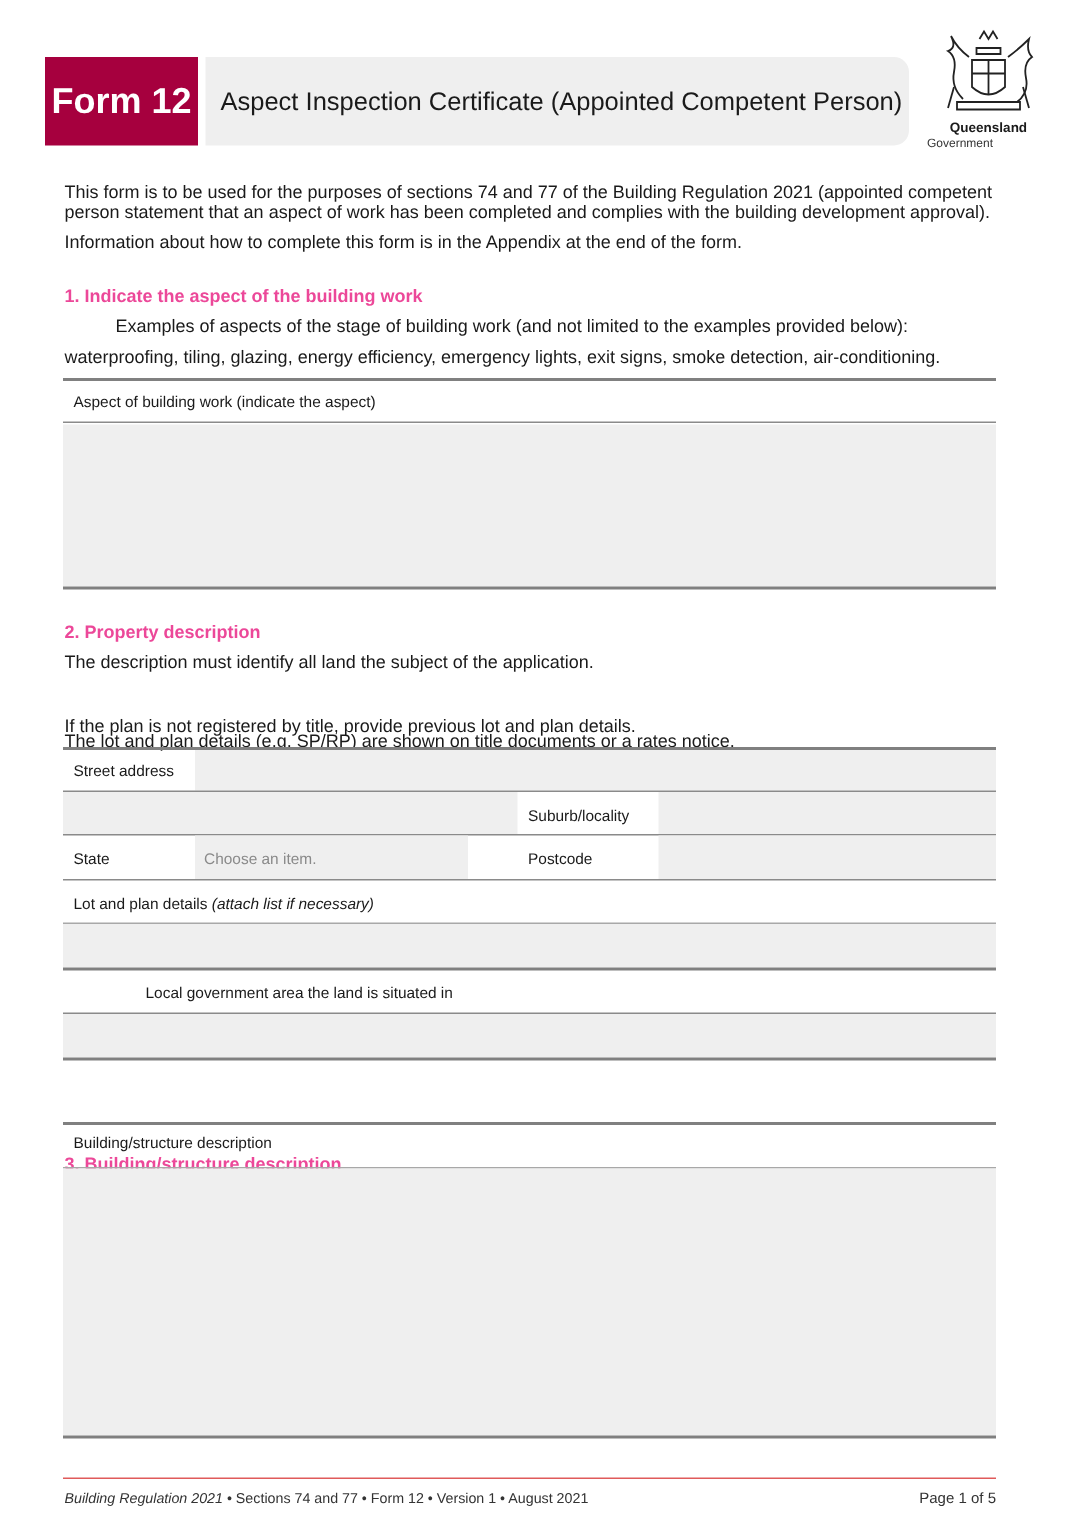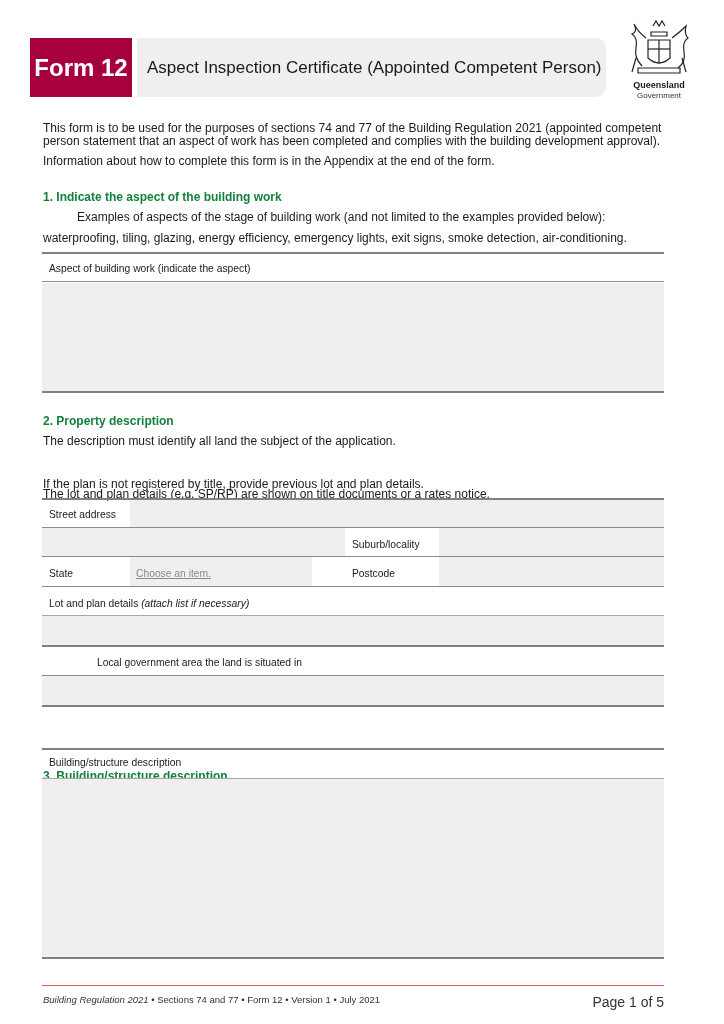--- a/index.html
+++ b/index.html
@@ -6,30 +6,30 @@
   body { width:724px; height:1024px; position:relative; overflow:hidden;
          font-family:"Liberation Sans", sans-serif; color:#1a1a1a; }
   .abs { position:absolute; }
   .form-badge { left:30px; top:38px; width:102px; height:59px; background:#a6003e;
                 color:#fff; font-weight:bold; font-size:24px; display:flex; align-items:center; justify-content:center; }
   .title-bar { left:137px; top:38px; width:469px; height:59px; background:#efefef;
                border-radius:0 10px 10px 0; display:flex; align-items:center; padding-left:10px; box-sizing:border-box;
                font-size:17px; color:#1a1a1a; }
   .logo { left:618px; top:18px; width:82px; height:84px; }
   .logo-text1 { position:absolute; left:0; width:82px; top:62px; text-align:center; font-size:9px; font-weight:bold; }
-  .logo-text2 { position:absolute; left:0; width:82px; top:73px; text-align:center; font-size:8px; color:#333; }
+  .logo-text2 { position:absolute; left:0; width:82px; top:73px; font-size:8px; color:#333; }
   .p { font-size:12px; line-height:13px; left:43px; width:630px; }
-  .h { font-size:12px; font-weight:bold; color:#15803d; left:43px; }
+  .h { font-size:12px; font-weight:bold; color:#ec4899; left:43px; }
   .rule { left:42px; width:622px; height:2px; background:#808080; }
   .rule-thin { left:42px; width:622px; height:1px; background:#a8a8a8; }
   .grey { background:#efefef; }
   .lbl { font-size:10.3px; }
   .footer-rule { left:42px; width:622px; height:1px; background:#e05a5a; top:985px; }
   .footer { top:994px; left:43px; font-size:9.5px; color:#333; }
-  .page { top:994px; right:60px; font-size:14px; color:#333; }
+  .page { top:994px; right:60px; font-size:10px; color:#333; }
 </style>
 </head>
 <body>
 
 <div class="abs form-badge">Form 12</div>
 <div class="abs title-bar">Aspect Inspection Certificate (Appointed Competent Person)</div>
 <div class="abs logo">
   <svg width="82" height="62" viewBox="0 0 82 62">
     <g fill="none" stroke="#222" stroke-width="1.2">
       <path d="M33 14 h16 v4 h-16z"></path>
@@ -70,21 +70,21 @@
 <div class="abs lbl" style="left:49px; top:509px;">Street address</div>
 <div class="abs grey" style="left:130px; top:500px; width:534px; height:27px;"></div>
 <div class="abs rule-thin" style="top:527px; background:#8a8a8a;"></div>
 
 <div class="abs grey" style="left:42px; top:528px; width:303px; height:28px;"></div>
 <div class="abs lbl" style="left:352px; top:539px;">Suburb/locality</div>
 <div class="abs grey" style="left:439px; top:528px; width:225px; height:28px;"></div>
 <div class="abs rule-thin" style="top:556px; background:#8a8a8a;"></div>
 
 <div class="abs lbl" style="left:49px; top:568px;">State</div>
-<div class="abs grey lbl" style="left:130px; top:557px; width:182px; height:29px; box-sizing:border-box; padding:11px 0 0 6px; color:#8a8a8a;text-decoration:underline;">Choose an item.</div>
+<div class="abs grey lbl" style="left:130px; top:557px; width:182px; height:29px; box-sizing:border-box; padding:11px 0 0 6px; color:#8a8a8a;">Choose an item.</div>
 <div class="abs lbl" style="left:352px; top:568px;">Postcode</div>
 <div class="abs grey" style="left:439px; top:557px; width:225px; height:29px;"></div>
 <div class="abs rule-thin" style="top:586px; background:#8a8a8a;"></div>
 
 <div class="abs lbl" style="left:49px; top:598px;">
   <span>Lot and plan details </span><i>(attach list if necessary)</i>
 </div>
 <div class="abs rule-thin" style="top:615px;"></div>
 <div class="abs grey" style="left:42px; top:616px; width:622px; height:29px;"></div>
 <div class="abs rule" style="top:645px;"></div>
@@ -96,15 +96,15 @@
 
 <div class="abs h" style="top:728px;margin-top:41px;">3. Building/structure description</div>
 <div class="abs rule" style="top:748px;"></div>
 <div class="abs lbl" style="left:49px; top:757px;">Building/structure description</div>
 <div class="abs rule-thin" style="top:778px;"></div>
 <div class="abs grey" style="left:42px; top:779px; width:622px; height:178px;"></div>
 <div class="abs rule" style="top:957px;"></div>
 
 <div class="abs footer-rule"></div>
 <div class="abs footer">
-  <i>Building Regulation 2021</i><span> • Sections 74 and 77 • Form 12 • Version 1 • July 2021</span>
+  <i>Building Regulation 2021</i><span> • Sections 74 and 77 • Form 12 • Version 1 • August 2021</span>
 </div>
 <div class="abs page">Page 1 of 5</div>
 
 </body></html>

